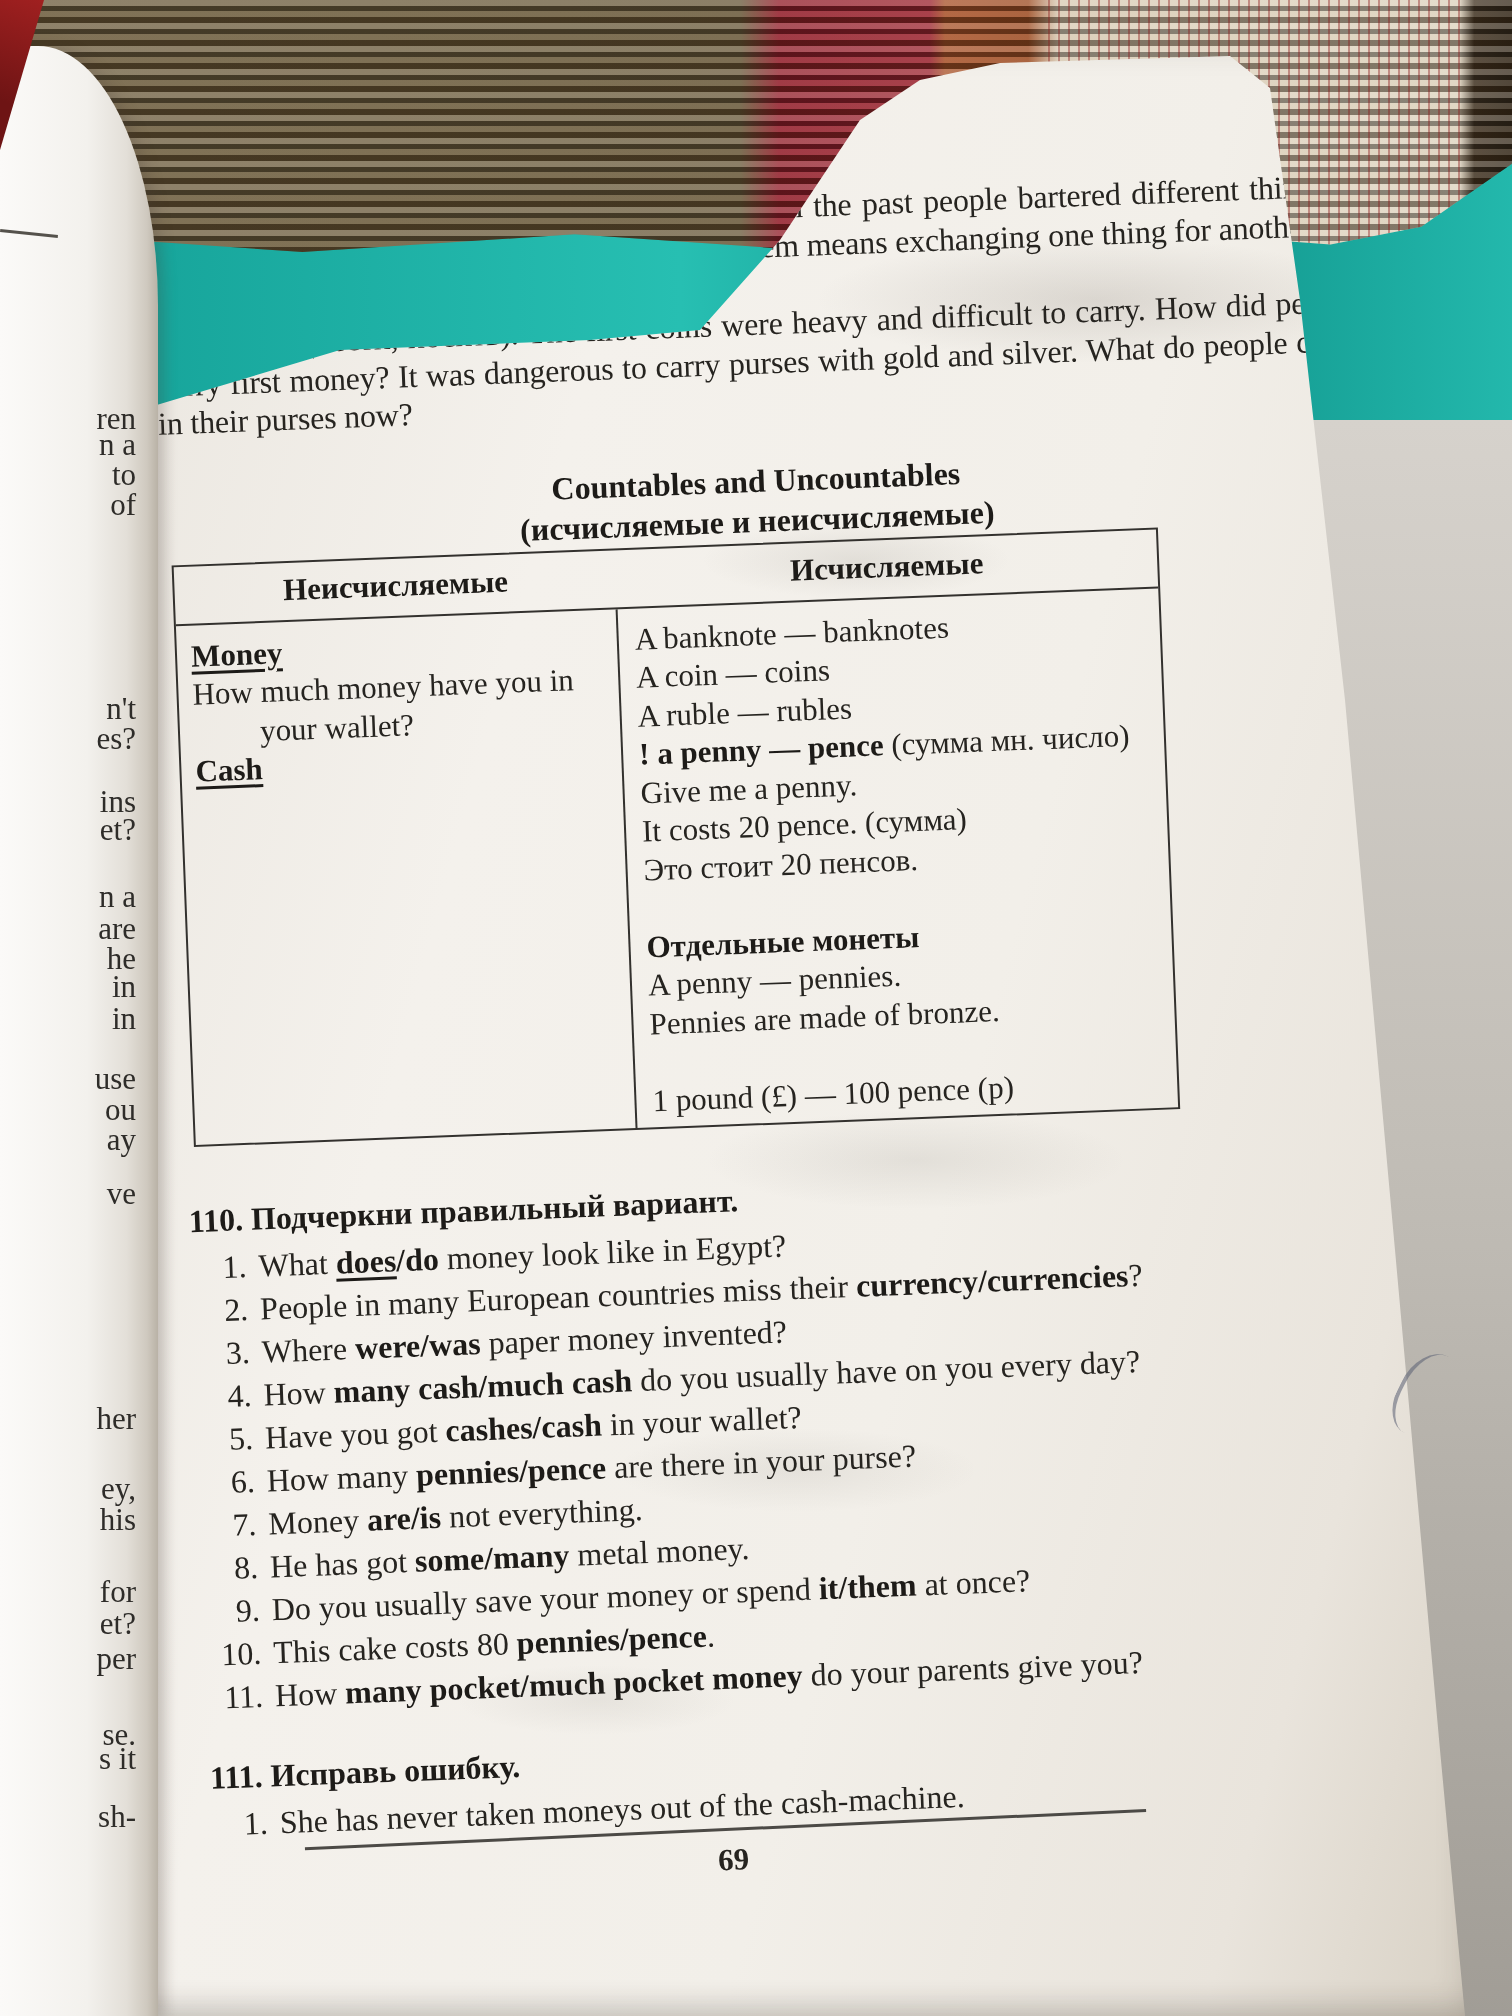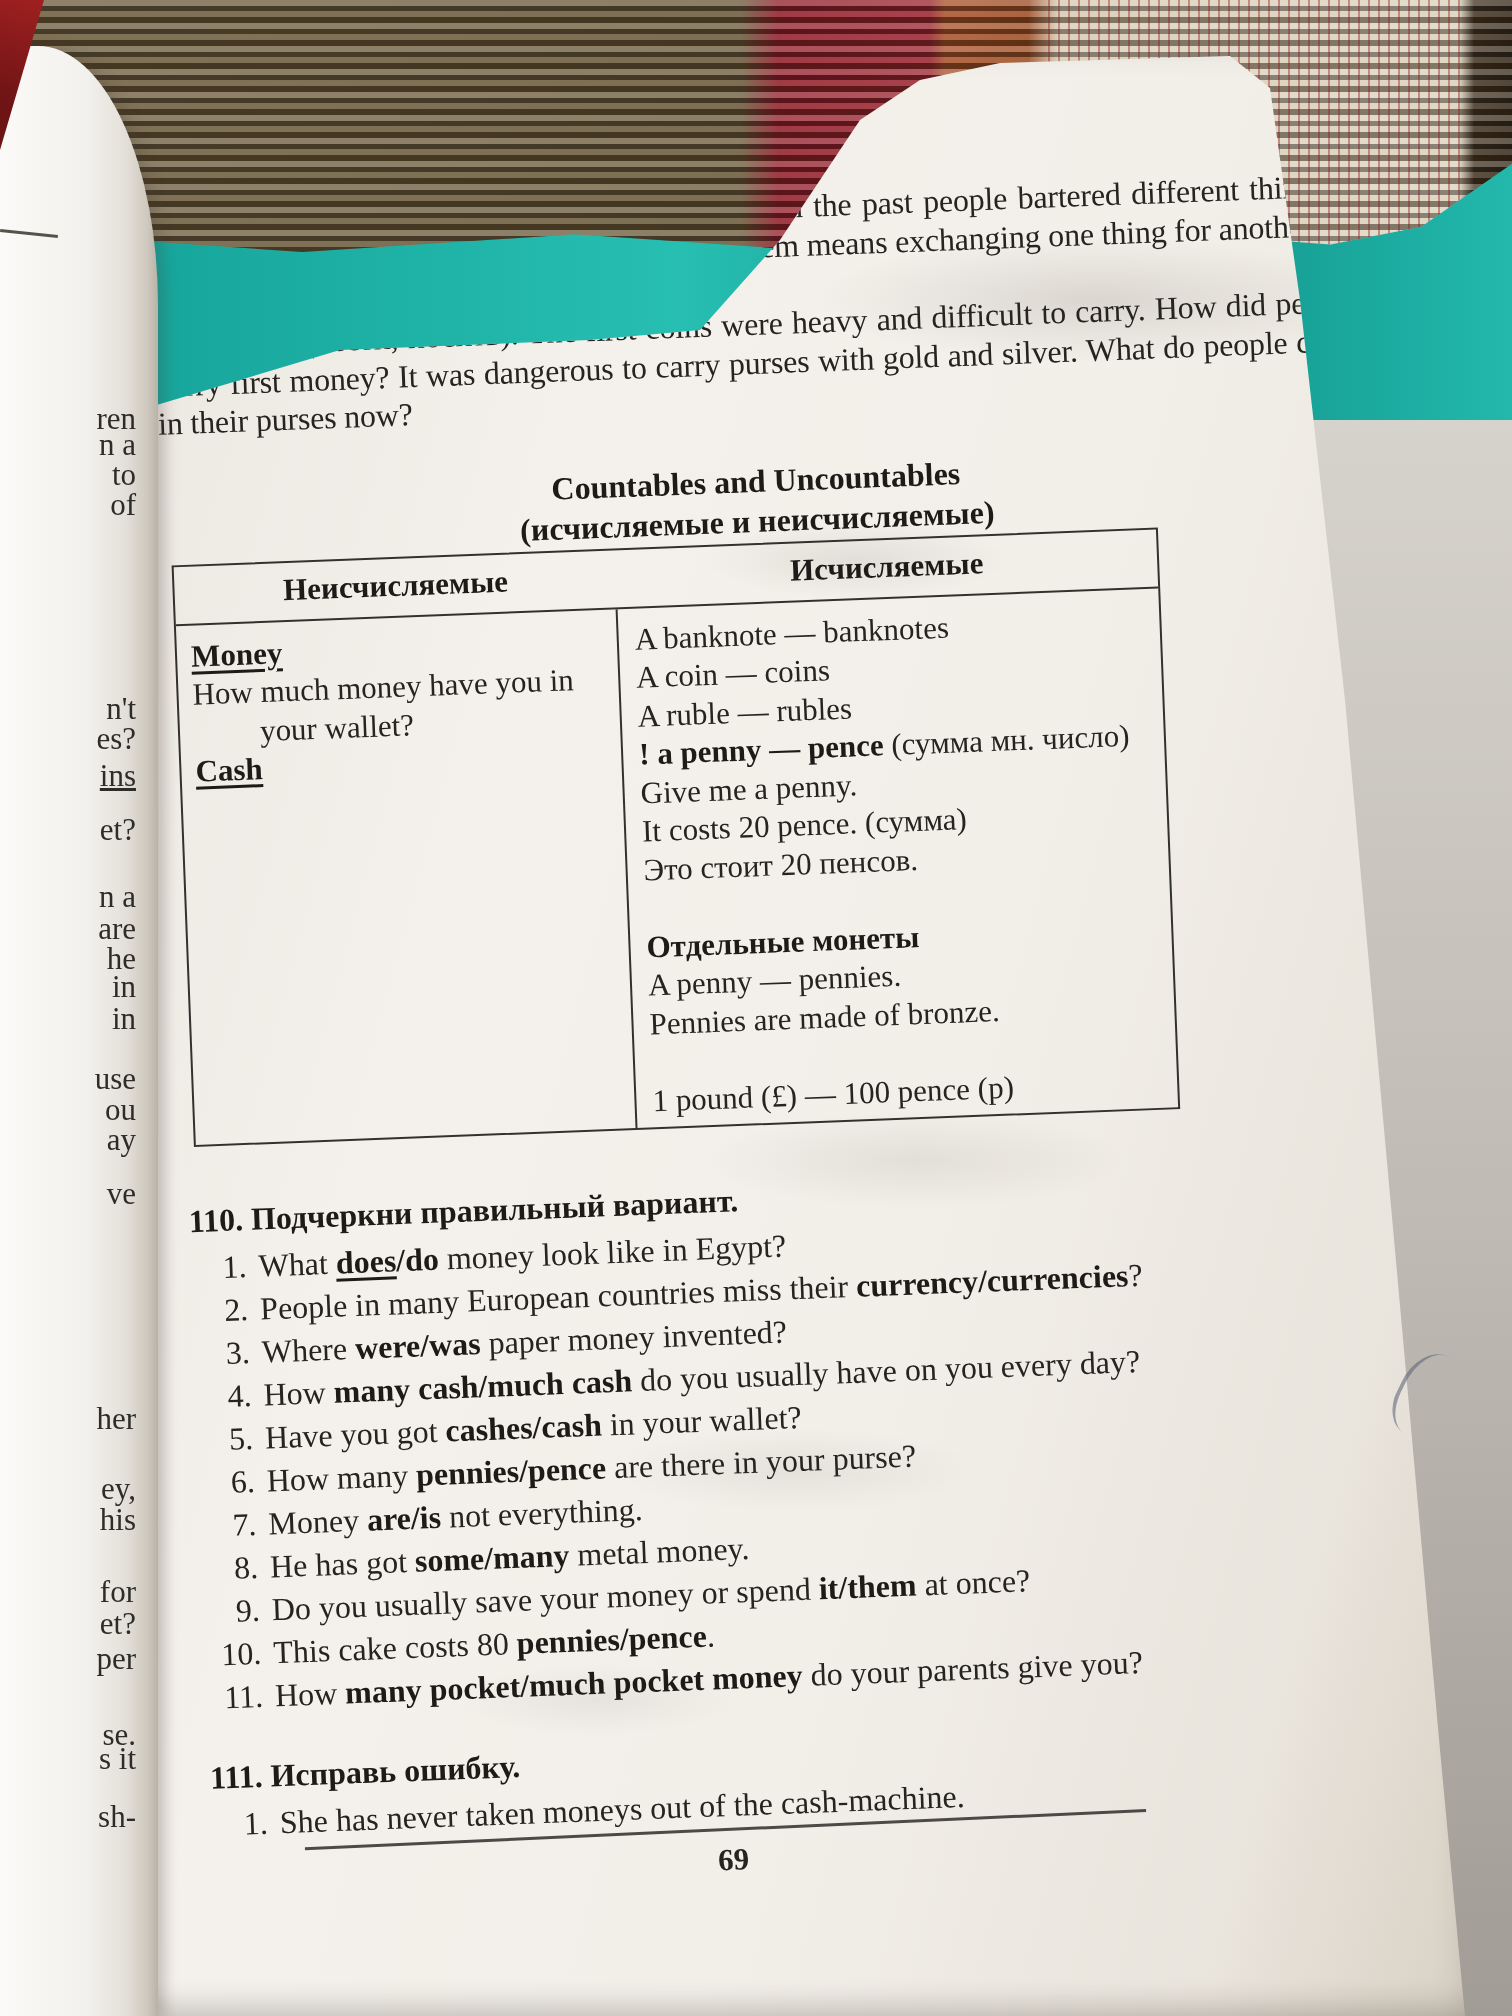--- a/index.html
+++ b/index.html
@@ -179,21 +179,21 @@
   </div>
 
   <div class="left-page" id="left-page">
     <div class="frag-rule"></div>
   <div class="frag" style="top: 356px; text-align: center;">ren</div>
       <div class="frag" style="top: 382px;">n a</div>
       <div class="frag" style="top: 412px;">to</div>
       <div class="frag" style="top: 442px;">of</div>
       <div class="frag" style="top: 646px;">n't</div>
       <div class="frag" style="top: 676px;">es?</div>
-      <div class="frag" style="top: 713px; text-decoration: underline;">ins</div>
+      <div class="frag" style="top: 739px;">ins</div>
       <div class="frag" style="top: 767px;">et?</div>
       <div class="frag" style="top: 834px;">n a</div>
       <div class="frag" style="top: 866px; text-align: center;">are</div>
       <div class="frag" style="top: 896px;">he</div>
       <div class="frag" style="top: 924px;">in</div>
       <div class="frag" style="top: 956px;">in</div>
       <div class="frag" style="top: 1016px;">use</div>
       <div class="frag" style="top: 1047px;">ou</div>
       <div class="frag" style="top: 1077px;">ay</div>
       <div class="frag" style="top: 1131px;">ve</div>

